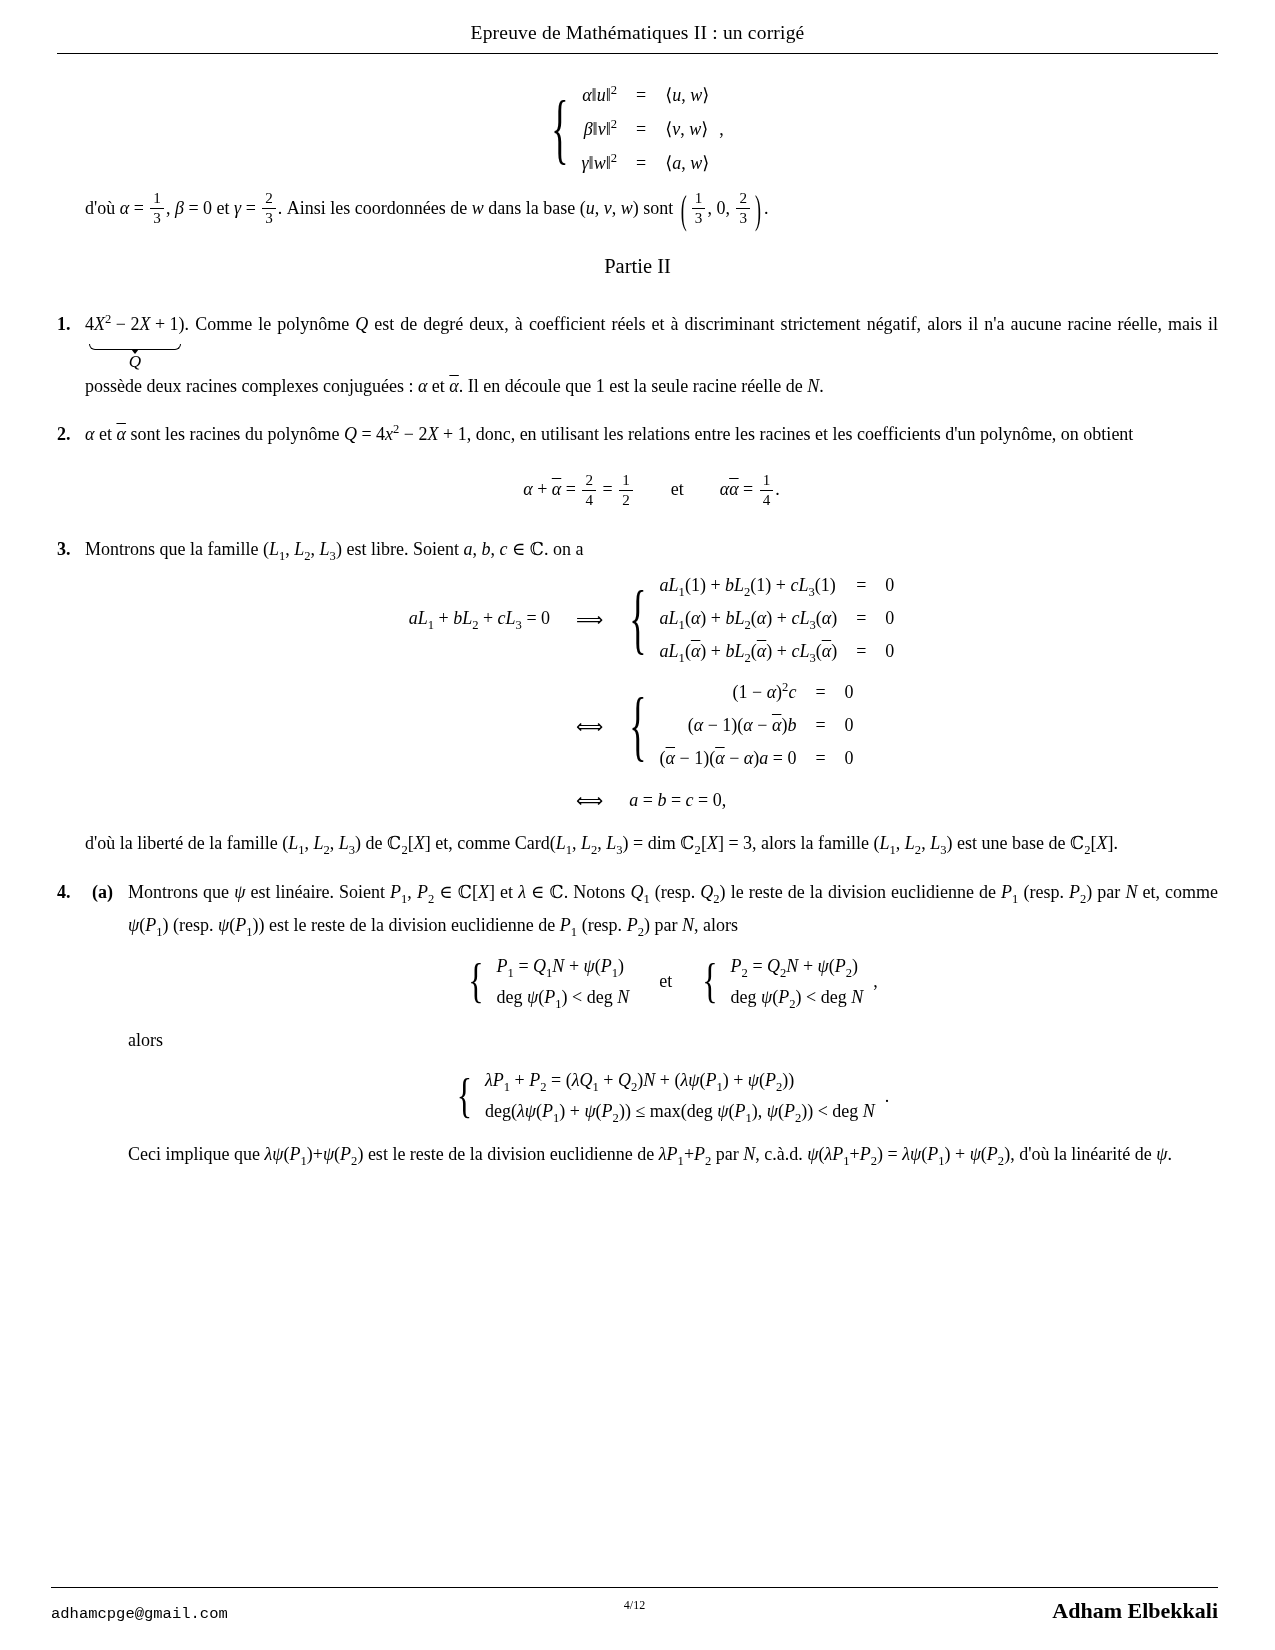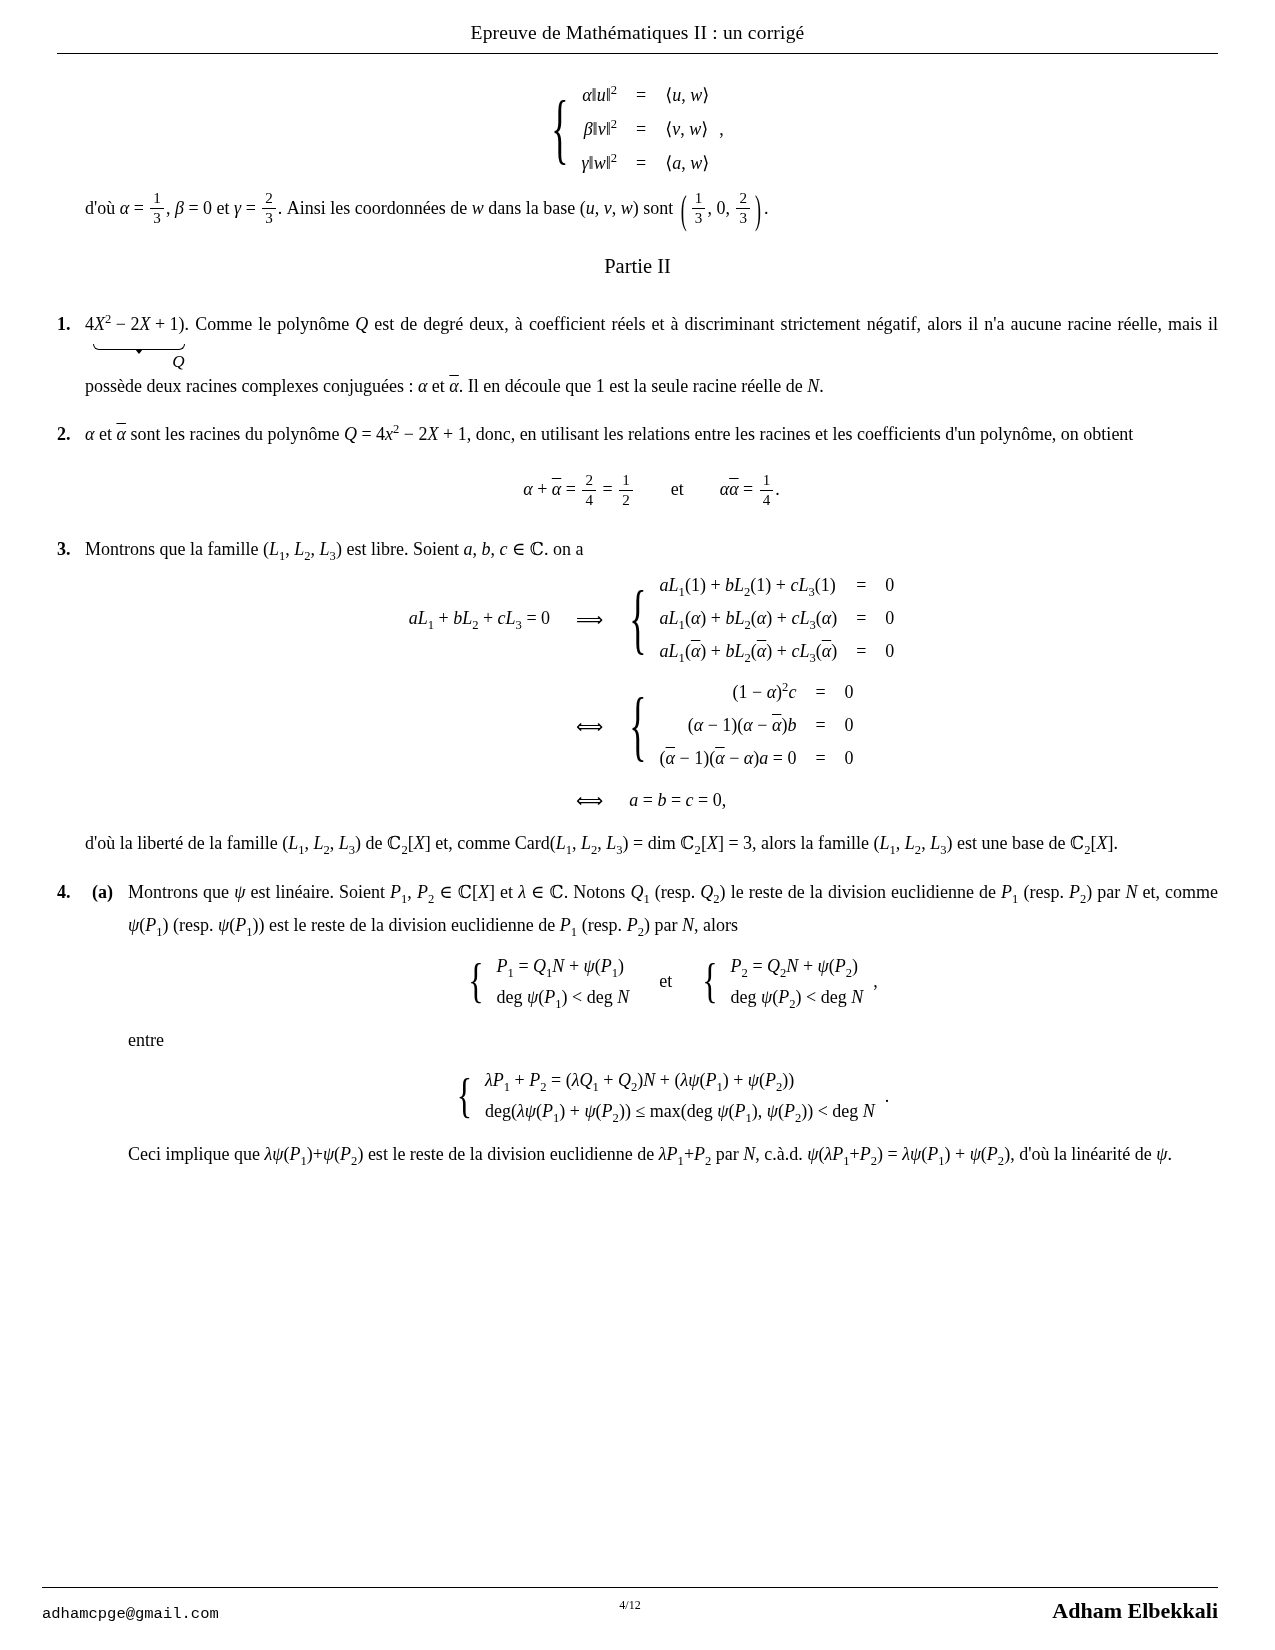--- a/index.html
+++ b/index.html
@@ -40,39 +40,39 @@
   .stack{display:grid;row-gap:10px;justify-items:start}
   .trail{align-self:center;margin-left:10px}
   
   .part{text-align:center;font-weight:normal;font-size:20.5px;margin:28px 0 30px}
   
   .item{position:relative;margin:16px 0 16px 28px}
   .inum{position:absolute;left:-28px;top:0;font-weight:bold;line-height:1.82}
   .abody{position:relative;margin-left:43px}
   .asub{position:absolute;left:-36px;top:0;font-weight:bold;line-height:1.82}
   
-  .ub{display:inline-flex;flex-direction:column;align-items:flex-end;vertical-align:baseline}
+  .ub{display:inline-flex;flex-direction:column;align-items:center;vertical-align:baseline}
   .ubb{width:calc(100% - 8px);height:6px;border:1.4px solid #000;border-top:none;
        border-radius:0 0 10px 10px;margin-top:3px;position:relative}
   .ubb::after{content:'';position:absolute;top:5px;left:50%;margin-left:-4px;
        border:4px solid transparent;border-top:5px solid #000;border-bottom:none}
   .ubl{font-style:italic;font-size:.95em;margin-top:3px;line-height:1}
   
   .ceq{text-align:center;margin:20px 0 24px;line-height:2}
   .gp{display:inline-block;margin:0 36px}
   
   .impl{display:grid;grid-template-columns:max-content max-content max-content;
         column-gap:26px;row-gap:20px;align-items:center;width:max-content;margin:10px auto 16px}
   .arr{font-family:"DejaVu Sans","DejaVu Serif",sans-serif;font-size:19px}
   
   .pair{display:flex;justify-content:center;align-items:center;margin:14px 0 16px}
   .gpet{display:inline-block;margin:0 30px}
   .doncp{margin:6px 0 6px}
   
-  .ftr{position:absolute;left:42px;right:57px;bottom:26px;border-top:1.6px solid #000;
+  .ftr{position:absolute;left:51px;right:57px;bottom:26px;border-top:1.6px solid #000;
        padding-top:10px;display:flex;justify-content:space-between;align-items:baseline}
   .femail{font-family:"Liberation Mono","DejaVu Sans Mono",monospace;font-size:15.5px}
   .fpage{position:absolute;left:50%;transform:translateX(-50%);font-size:12px}
   .fauthor{font-weight:bold;font-size:22px}
 </style>
 </head>
 <body>
 
 <div class="page">
 
@@ -185,21 +185,21 @@
           <div class="sys">
             <span class="sb sb2">{</span>
             <div class="stack">
               <span><i>P</i><sub>2</sub> = <i>Q</i><sub>2</sub><i>N</i> + <i>ψ</i>(<i>P</i><sub>2</sub>)</span>
               <span>deg <i>ψ</i>(<i>P</i><sub>2</sub>) &lt; deg <i>N</i></span>
             </div>
           </div>
           <span class="trail">,</span>
         </div>
 
-        <p class="doncp">entre</p>
+        <p class="doncp">alors</p>
 
         <div class="pair">
           <div class="sys">
             <span class="sb sb2">{</span>
             <div class="stack">
               <span><i>λP</i><sub>1</sub> + <i>P</i><sub>2</sub> = (<i>λQ</i><sub>1</sub> + <i>Q</i><sub>2</sub>)<i>N</i> + (<i>λψ</i>(<i>P</i><sub>1</sub>) + <i>ψ</i>(<i>P</i><sub>2</sub>))</span>
               <span>deg(<i>λψ</i>(<i>P</i><sub>1</sub>) + <i>ψ</i>(<i>P</i><sub>2</sub>)) ≤ max(deg <i>ψ</i>(<i>P</i><sub>1</sub>), <i>ψ</i>(<i>P</i><sub>2</sub>)) &lt; deg <i>N</i></span>
             </div>
           </div>
           <span class="trail">.</span>

